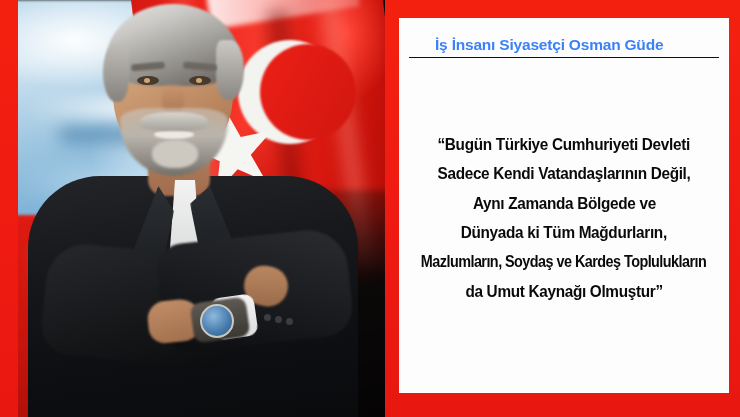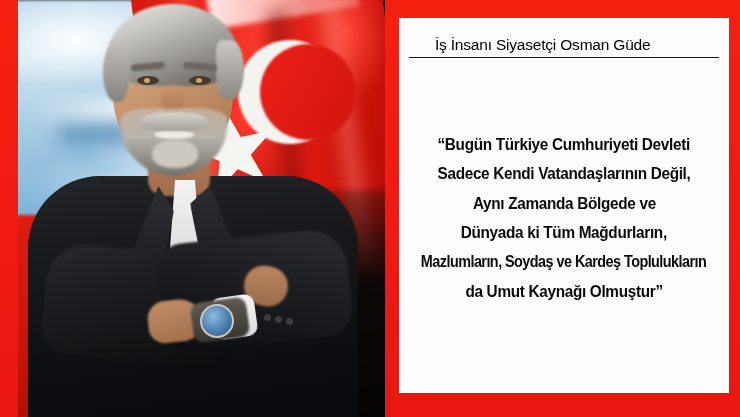--- a/index.html
+++ b/index.html
@@ -238,21 +238,21 @@
     background:linear-gradient(180deg,#f4200f 0%,#ef1b12 50%,#e81710 100%);
     box-sizing:border-box;
     padding:18px 11px 24px 14px;
   }
   .quote-inner{
     width:100%;height:100%;background:#fdfdfd;box-sizing:border-box;
     padding:14px 10px 10px 10px;
     display:flex;flex-direction:column;
   }
   .title{
-    font-size:15.5px;font-weight:normal;color:#000000;
+    font-size:15.5px;font-weight:bold;color:#3b82f6;
     letter-spacing:-.2px;
     padding:0 0 3px 26px;
     margin:4px 0 0 0;
     border-bottom:1.6px solid #111;
     display:block;
     white-space:nowrap;
   }
   .quote-body{
     flex:1;display:flex;flex-direction:column;justify-content:center;
     align-items:center;text-align:center;

